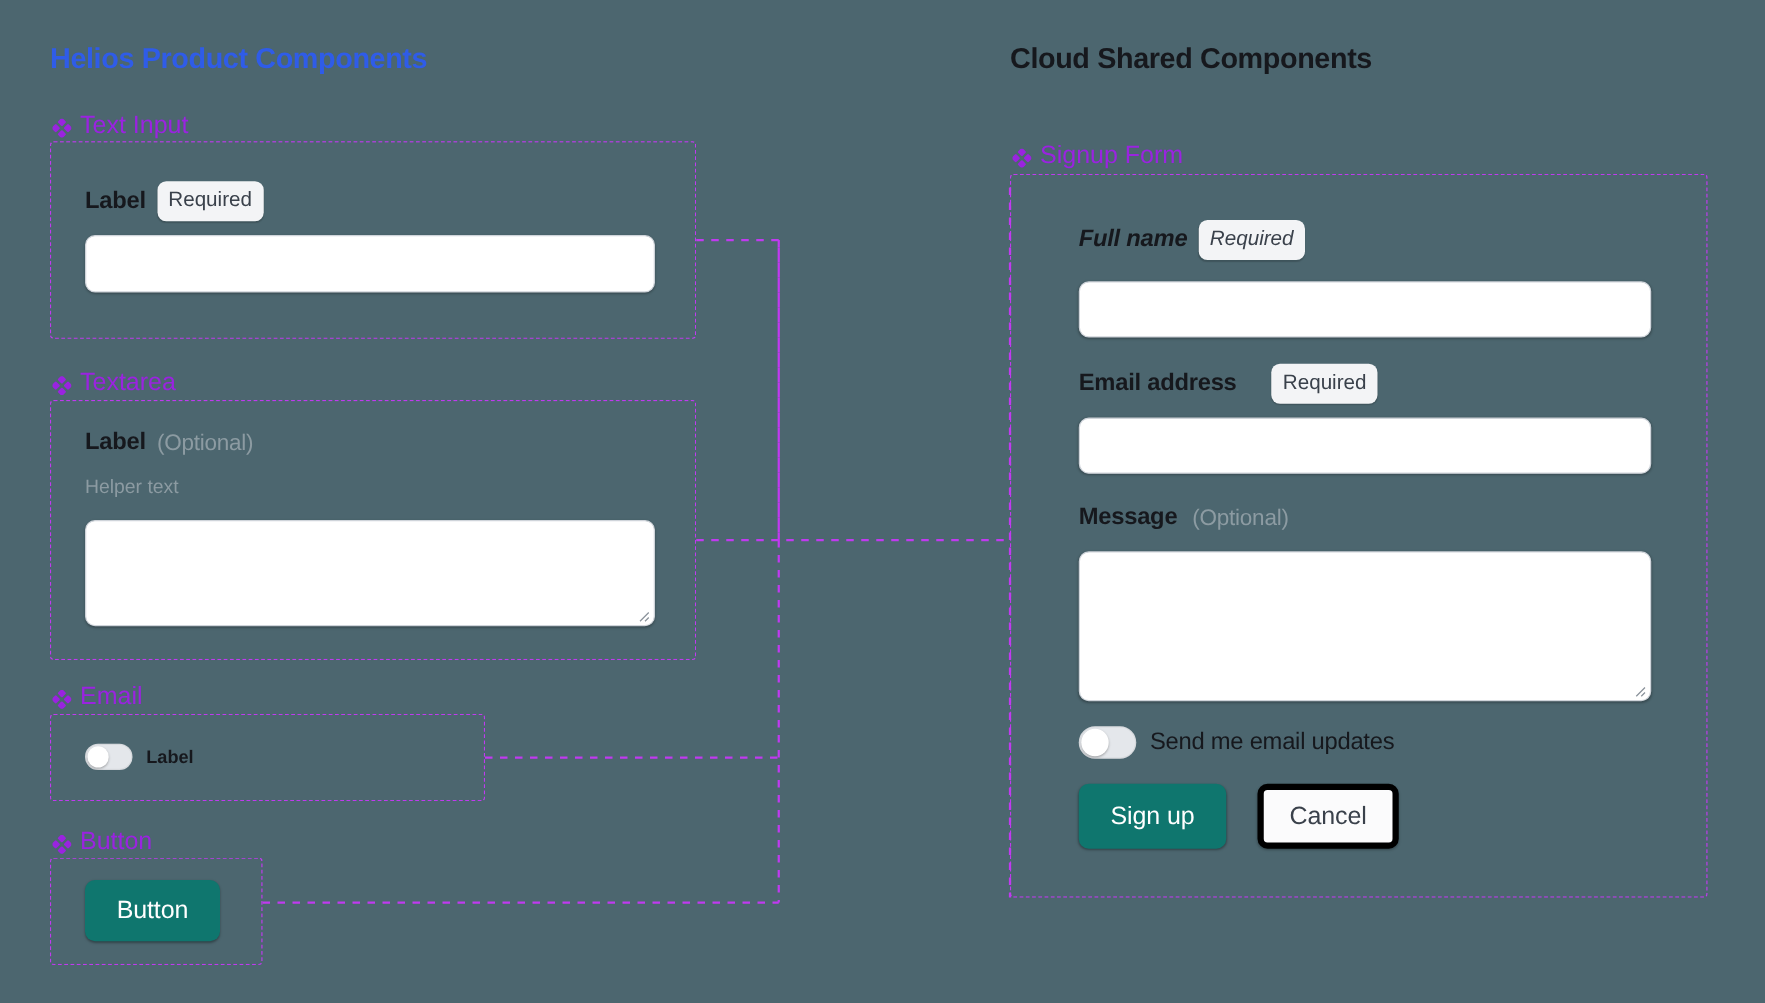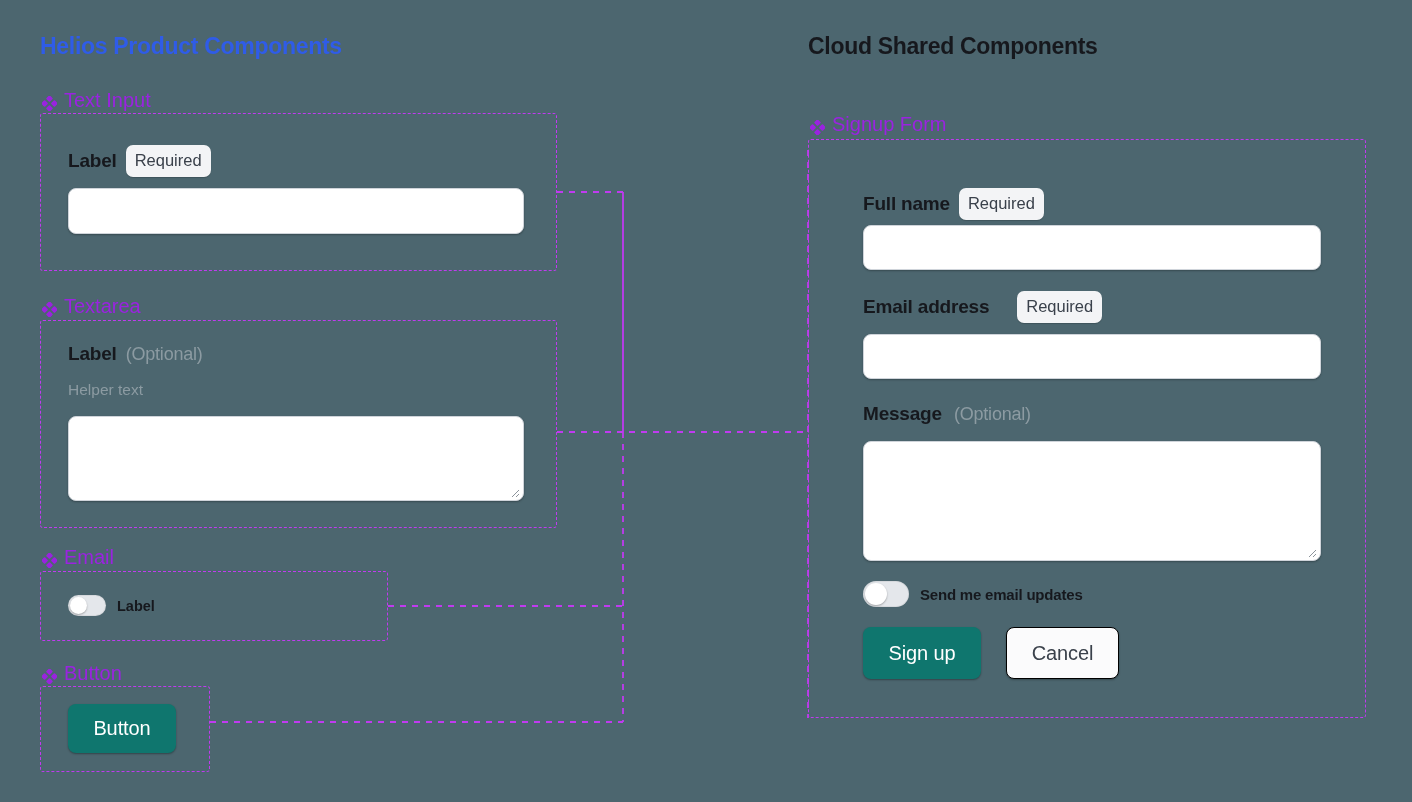--- a/index.html
+++ b/index.html
@@ -154,21 +154,21 @@
     background: #ffffff;
     box-shadow: 0 1px 2px rgba(0,0,0,0.3);
   }
   .switch-label {
     font-size: 14.5px;
     font-weight: bold;
     color: #16181d;
   }
   .switch.lg { width: 46px; height: 26px; border-radius: 13px; }
   .switch.lg .knob { width: 22px; height: 22px; left: 2px; top: 2px; }
-  .switch-label.lg { font-size: 15px; font-weight: bold; letter-spacing: -0.2px; }
+  .switch-label.lg { font-size: 19px; font-weight: normal; letter-spacing: -0.2px; }
 
   
   .btn {
     position: absolute;
     box-sizing: border-box;
     border-radius: 8px;
     font-size: 20px;
     display: flex;
     align-items: center;
     justify-content: center;
@@ -177,21 +177,21 @@
   }
   .btn-primary {
     background: #0f766e;
     color: #ffffff;
     border: none;
     box-shadow: 0 1px 2px rgba(0,0,0,0.35);
   }
   .btn-secondary {
     background: #fbfbfc;
     color: #3a414b;
-    border: 1px solid #000000;
+    border: 5px solid #000000;
     box-shadow: 0 1px 2px rgba(0,0,0,0.3);
   }
 </style>
 </head>
 <body>
 
 <div class="stage">
 
   <svg class="connectors" width="1412" height="802" viewBox="0 0 1412 802">
     <g fill="none" stroke="#c03af0" stroke-width="1.8" stroke-dasharray="6 6">
@@ -316,21 +316,21 @@
           <rect x="1.6" y="9" width="5.4" height="5.4" rx="1"></rect>
           <rect x="9" y="9" width="5.4" height="5.4" rx="1"></rect>
         </g>
       </svg>
     </span>
     <span class="lbl-text">Signup Form</span>
   </div>
 
   <div class="dbox" style="left:808px; top:139px; width:558px; height:579px;"></div>
 
-  <div class="lbl-row" style="left:863px; top:188px;">
+  <div class="lbl-row" style="left:863px; top:176px;font-style:italic;">
     <span class="lbl-strong">Full name</span>
     <span class="badge">Required</span>
   </div>
   <div class="field" style="left:863px; top:225px; width:458px; height:45px;"></div>
 
   <div class="lbl-row" style="left:863px; top:291px;gap:28px;">
     <span class="lbl-strong">Email address</span>
     <span class="badge">Required</span>
   </div>
   <div class="field" style="left:863px; top:334px; width:458px; height:45px;"></div>

